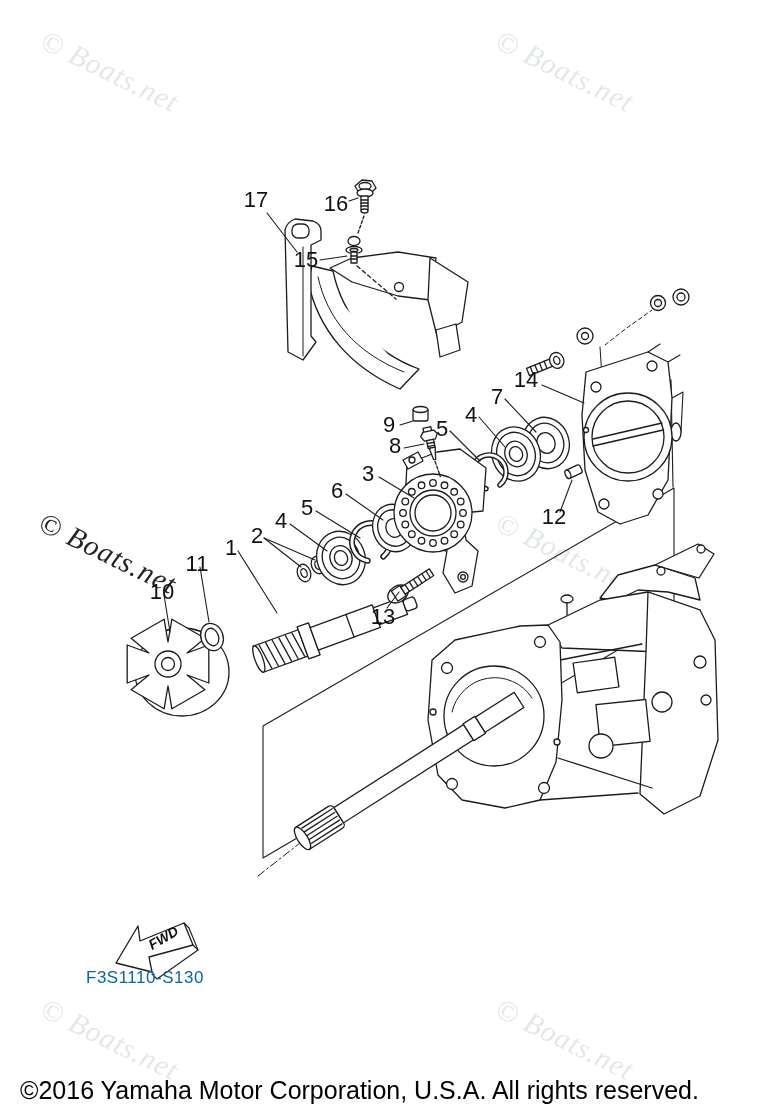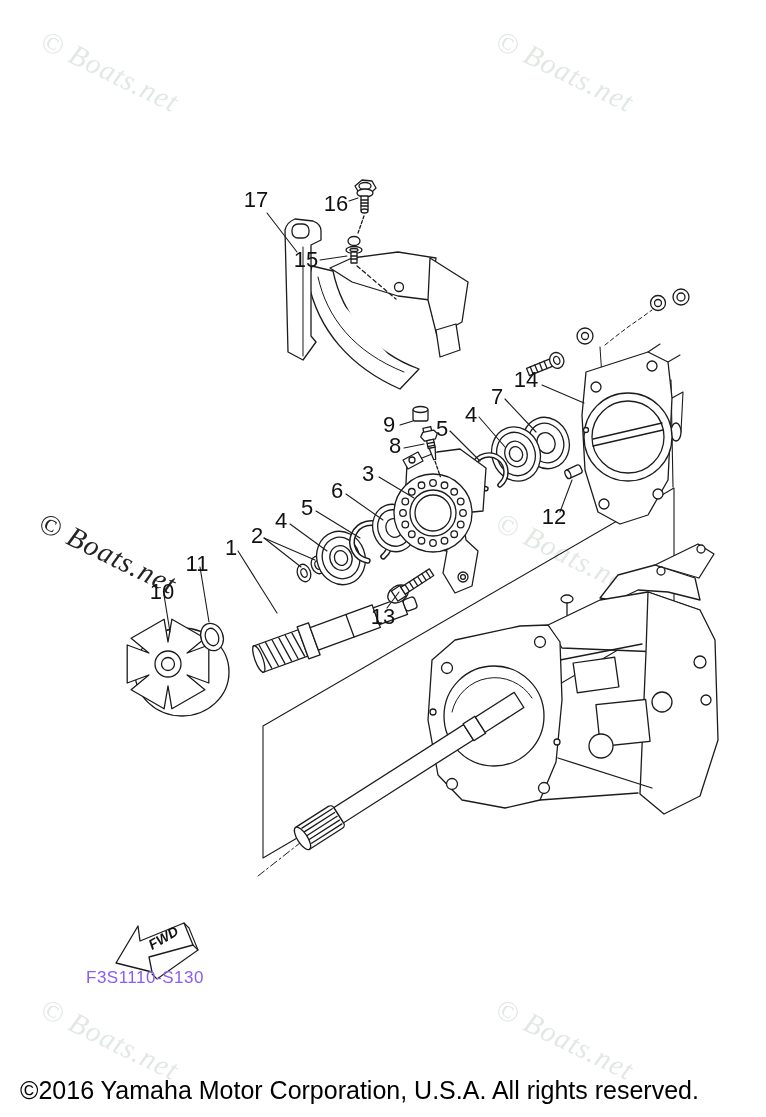--- a/index.html
+++ b/index.html
@@ -10,21 +10,21 @@
       white-space:nowrap;pointer-events:none;}
   .wm-light{color:#e2e8e3;}
   .wm-dark{color:#242424;}
   .wm-tl{left:50px;top:24px;}
   .wm-tr{left:505px;top:24px;}
   .wm-ml{left:48px;top:506px;}
   .wm-mr{left:505px;top:506px;}
   .wm-bl{left:50px;top:992px;}
   .wm-br{left:505px;top:992px;}
   #diagram-svg{position:absolute;left:0;top:0;}
-  .part-code{position:absolute;left:86px;top:968px;font-size:17px;letter-spacing:0.5px;color:#8b5cf6;}
+  .part-code{position:absolute;left:86px;top:968px;font-size:17px;letter-spacing:0.5px;color:#0369a1;}
   .copyright{position:absolute;left:20px;top:1076px;font-size:25px;color:#000;white-space:nowrap;}
   svg text.callout{font-family:"Liberation Sans", sans-serif;font-size:22px;fill:#111;}
   svg text.fwd{font-family:"Liberation Sans", sans-serif;font-size:14px;font-weight:bold;font-style:italic;fill:#111;}
 </style>
 </head>
 <body>
 
 <div class="wm wm-light wm-tl">© Boats.net</div>
 <div class="wm wm-light wm-tr">© Boats.net</div>
 <div class="wm wm-dark wm-ml">© Boats.net</div>

